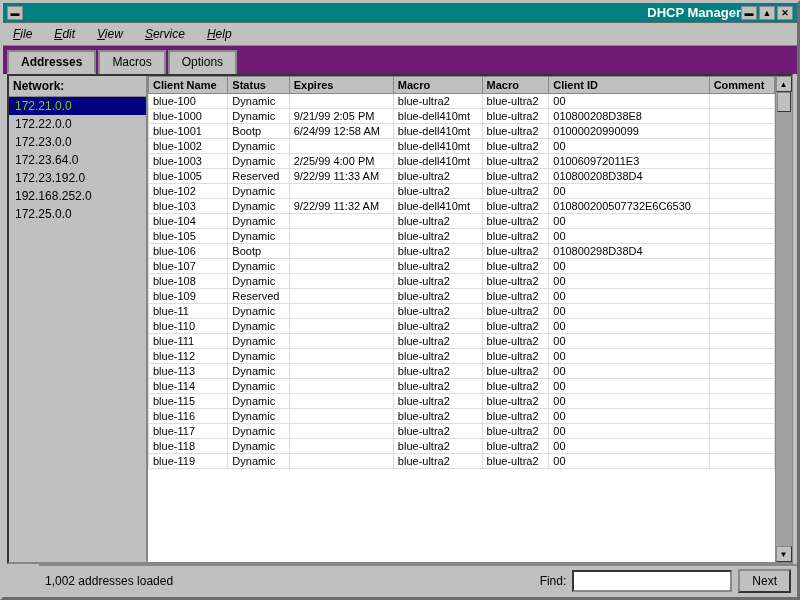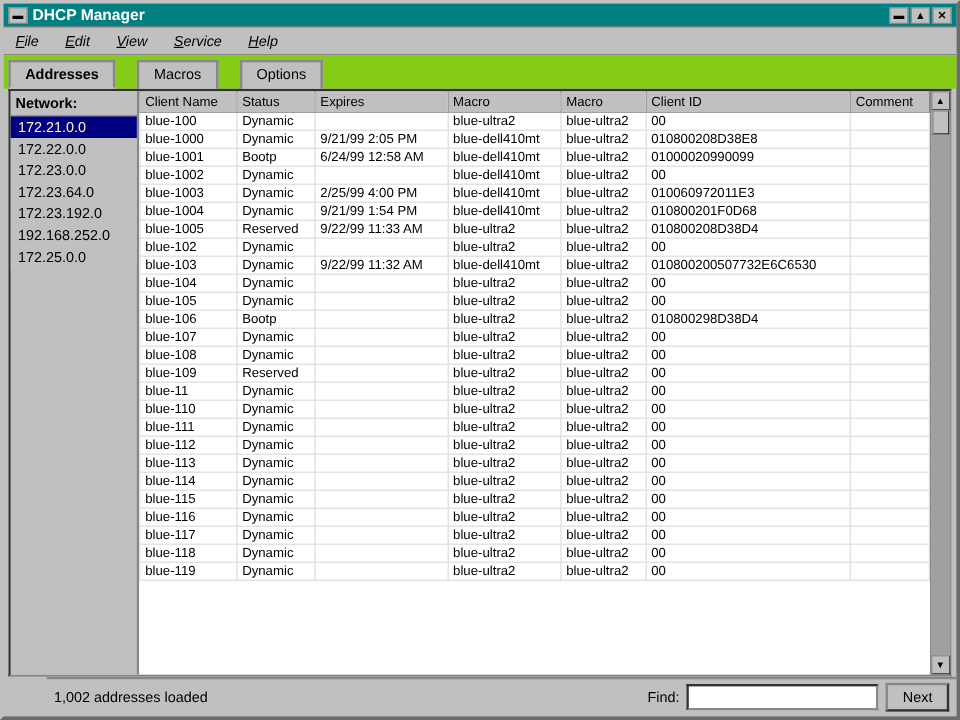--- a/index.html
+++ b/index.html
@@ -20,21 +20,21 @@
       font-weight: bold;
       font-size: 13px;
       border-bottom: 1px solid #666;
       display: flex;
       align-items: center;
       justify-content: space-between;
       padding: 2px 4px;
     }
     #title-bar .title-text {
       flex: 1;
-      text-align: left;
+      text-align: right;
     }
     #title-bar .win-controls {
       display: flex;
       gap: 2px;
     }
     #title-bar .win-btn {
       width: 16px;
       height: 14px;
       background: #c0c0c0;
       border: 1px solid #888;
@@ -56,23 +56,23 @@
     .menu-item {
       padding: 2px 6px;
       cursor: pointer;
       font-size: 12px;
       font-style: italic;
     }
     .menu-item u { text-decoration: underline; }
     
     #tabs {
       display: flex;
-      background: #84cc16;
+      background: #701a75;
       padding: 4px 4px 0 4px;
-      gap: 16px;
+      gap: 0;
     }
     .tab {
       padding: 3px 12px;
       border: 2px solid #888;
       border-bottom: none;
       background: #c0c0c0;
       cursor: pointer;
       font-size: 12px;
       margin-right: 2px;
       position: relative;
@@ -87,41 +87,41 @@
     
     #main-content {
       display: flex;
       border: 2px inset #888;
       margin: 0 4px;
       background: white;
       height: 490px;
     }
     
     #network-panel {
-      width: 107px;
+      width: 139px;
       border-right: 2px solid #888;
       background: #c0c0c0;
       flex-shrink: 0;
     }
     #network-header {
       background: #c0c0c0;
       padding: 3px 4px;
       font-weight: bold;
       border-bottom: 1px solid #888;
       font-size: 12px;
     }
     .network-item {
       padding: 2px 6px;
       cursor: pointer;
       font-size: 12px;
       background: #c0c0c0;
     }
     .network-item.selected {
       background: #000080;
-      color: #fef9c3;
+      color: #84cc16;
     }
     
     #table-panel {
       flex: 1;
       overflow: hidden;
       display: flex;
       flex-direction: column;
       background: white;
     }
     #table-container {
@@ -132,21 +132,21 @@
       width: 100%;
       border-collapse: collapse;
       font-size: 11px;
       white-space: nowrap;
     }
     thead th {
       background: #c0c0c0;
       border: 1px solid #888;
       padding: 2px 4px;
       text-align: left;
-      font-weight: normal;
+      font-weight: bold;
       position: sticky;
       top: 0;
       z-index: 1;
     }
     tbody td {
       border: 1px solid #ddd;
       padding: 1px 4px;
       font-size: 11px;
     }
     
@@ -328,29 +328,20 @@
               <tr>
                 <td>blue-1003</td>
                 <td>Dynamic</td>
                 <td>2/25/99 4:00 PM</td>
                 <td>blue-dell410mt</td>
                 <td>blue-ultra2</td>
                 <td>010060972011E3</td>
                 <td></td>
               </tr>
               <tr>
-                <td>blue-1004</td>
-                <td>Dynamic</td>
-                <td>9/21/99 1:54 PM</td>
-                <td>blue-dell410mt</td>
-                <td>blue-ultra2</td>
-                <td>010800201F0D68</td>
-                <td></td>
-              </tr>
-              <tr>
                 <td>blue-1005</td>
                 <td>Reserved</td>
                 <td>9/22/99 11:33 AM</td>
                 <td>blue-ultra2</td>
                 <td>blue-ultra2</td>
                 <td>010800208D38D4</td>
                 <td></td>
               </tr>
               <tr>
                 <td>blue-102</td>

